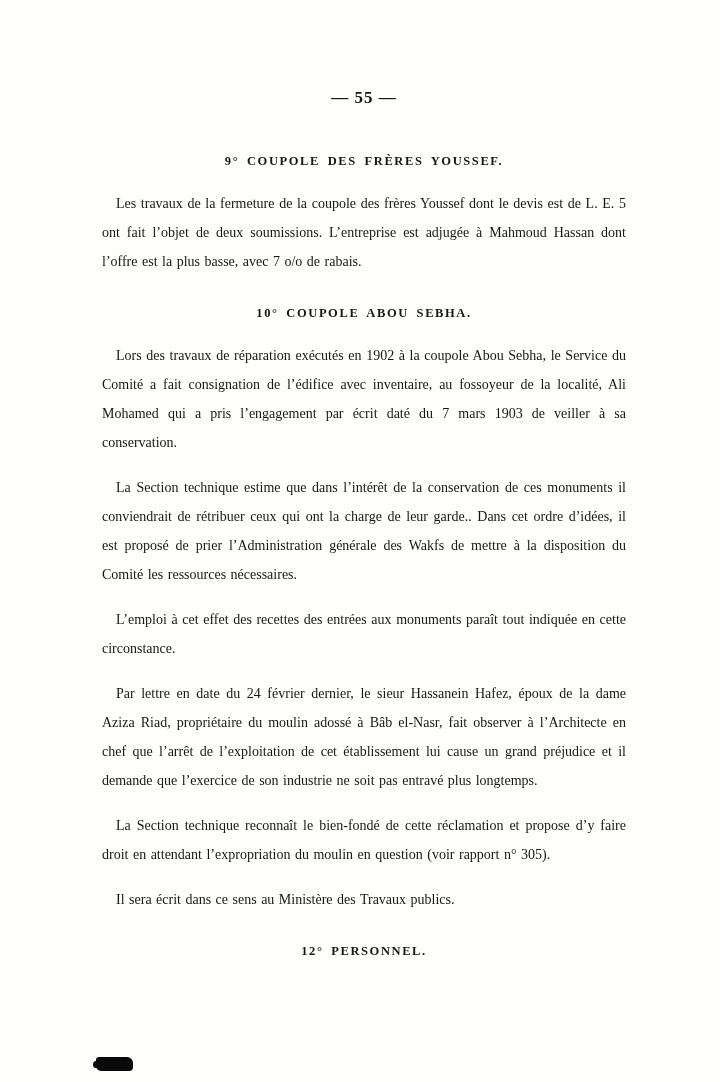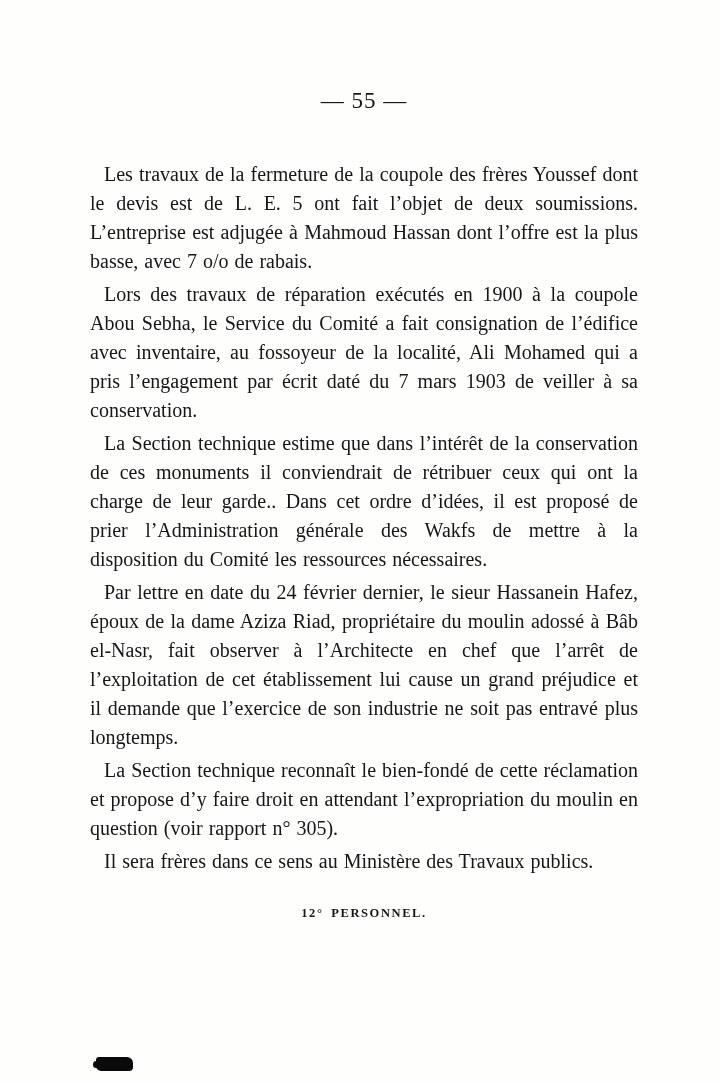--- a/index.html
+++ b/index.html
@@ -18,37 +18,37 @@
   .page {
     box-sizing: border-box;
     width: 720px;
     height: 1082px;
     padding: 88px 78px 0 86px;
     background: #fefefd;
     position: relative;
   }
   .page-number {
     text-align: center;
-    font-size: 23px;
-    font-weight: normal;
+    font-size: 17px;
+    font-weight: bold;
     letter-spacing: 1px;
     margin: 0 0 46px 0;
   }
   .sec-heading {
     text-align: center;
     font-size: 12.5px;
     font-weight: bold;
     letter-spacing: 1.6px;
     margin: 30px 0 20px 0;
     word-spacing: 3px;
   }
   section { margin: 0; }
   section p {
-    margin: 4px;
-    font-size: 20px;
+    margin: 16px;
+    font-size: 14px;
     line-height: 29px;
     text-align: justify;
     text-indent: 14px;
     word-spacing: 1px;
   }
   .ink-smudge {
     position: absolute;
     left: 96px;
     top: 1057px;
     width: 37px;
@@ -68,32 +68,35 @@
   }
 </style>
 </head>
 <body>
 
 <div class="page">
 
   <div class="page-number">— 55 —</div>
 
   <section>
+    <h2 class="sec-heading">9° COUPOLE DES FRÈRES YOUSSEF.</h2>
     <p>Les travaux de la fermeture de la coupole des frères Youssef dont le devis est de L. E. 5 ont fait l’objet de deux soumissions. L’entreprise est adjugée à Mahmoud Hassan dont l’offre est la plus basse, avec 7 o/o de rabais.</p>
   </section>
 
   <section>
-    <p>Lors des travaux de réparation exécutés en 1900 à la coupole Abou Sebha, le Service du Comité a fait consignation de l’édifice avec inventaire, au fossoyeur de la localité, Ali Mohamed qui a pris l’engagement par écrit daté du 7 mars 1903 de veiller à sa conservation.</p>
+    <h2 class="sec-heading">10° COUPOLE ABOU SEBHA.</h2>
+    <p>Lors des travaux de réparation exécutés en 1902 à la coupole Abou Sebha, le Service du Comité a fait consignation de l’édifice avec inventaire, au fossoyeur de la localité, Ali Mohamed qui a pris l’engagement par écrit daté du 7 mars 1903 de veiller à sa conservation.</p>
     <p>La Section technique estime que dans l’intérêt de la conservation de ces monuments il conviendrait de rétribuer ceux qui ont la charge de leur garde.. Dans cet ordre d’idées, il est proposé de prier l’Administration générale des Wakfs de mettre à la disposition du Comité les ressources nécessaires.</p>
+    <p>L’emploi à cet effet des recettes des entrées aux monuments paraît tout indiquée en cette circonstance.</p>
   </section>
 
   <section>
     <p>Par lettre en date du 24 février dernier, le sieur Hassanein Hafez, époux de la dame Aziza Riad, propriétaire du moulin adossé à Bâb el-Nasr, fait observer à l’Architecte en chef que l’arrêt de l’exploitation de cet établissement lui cause un grand préjudice et il demande que l’exercice de son industrie ne soit pas entravé plus longtemps.</p>
     <p>La Section technique reconnaît le bien-fondé de cette réclamation et propose d’y faire droit en attendant l’expropriation du moulin en question (voir rapport n° 305).</p>
-    <p>Il sera frères dans ce sens au Ministère des Travaux publics.</p>
+    <p>Il sera écrit dans ce sens au Ministère des Travaux publics.</p>
   </section>
 
   <section>
     <h2 class="sec-heading">12° PERSONNEL.</h2>
 
   </section>
 
   <div class="ink-smudge"></div>
 
 </div>

